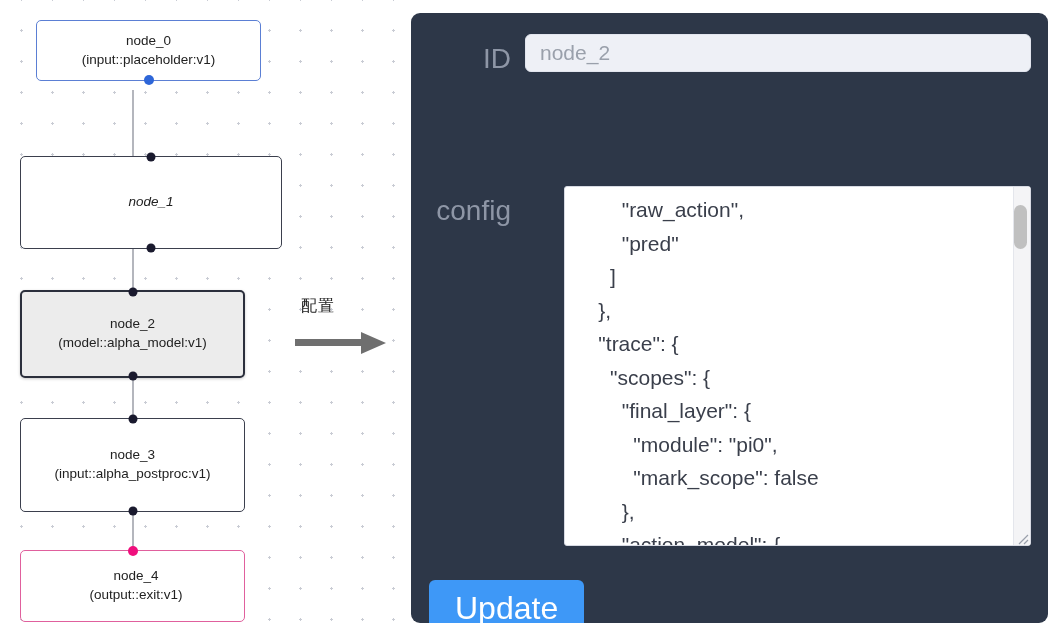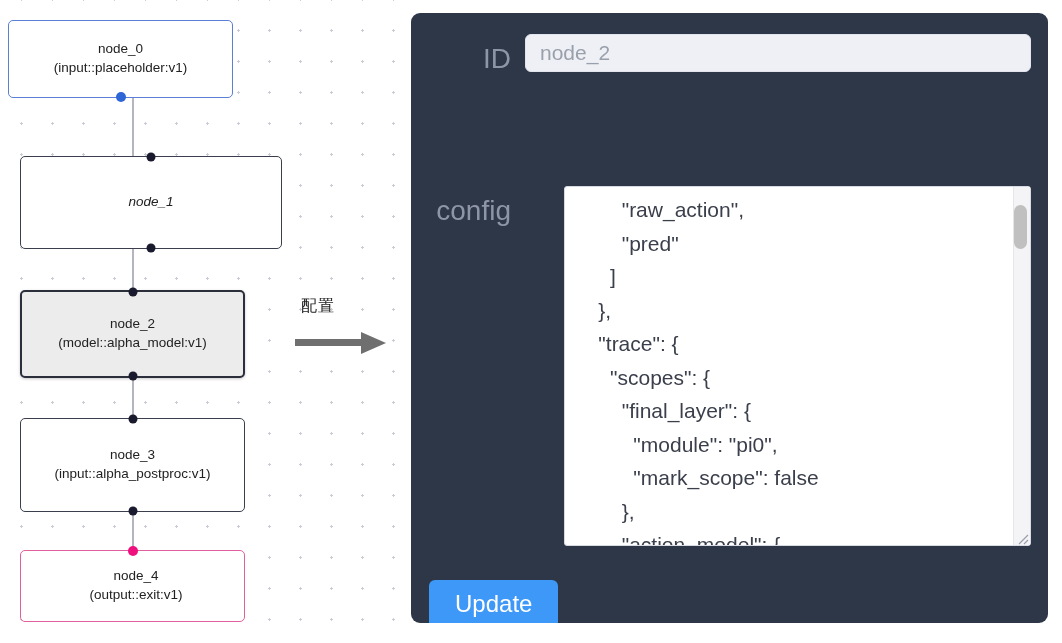--- a/index.html
+++ b/index.html
@@ -122,41 +122,41 @@
     width: 13px; height: 44px;
     background: #c0c0c0; border-radius: 7px;
   }
   .resize-grip { position: absolute; right: 2px; bottom: 1px; width: 15px; height: 15px; }
 
   .update-btn {
     position: absolute; left: 18px; top: 567px;
     background: #3e98f7;
     color: #ffffff;
     border: none; border-radius: 6px;
-    font-size: 24px;
+    font-size: 32px;
     font-family: "Liberation Sans", sans-serif;
     padding: 10px 26px 12px 26px;
     cursor: pointer;
   }
 </style>
 </head>
 <body>
 
 <div id="root">
 
   <div class="canvas">
 
     <svg class="edges">
       <line x1="133" y1="90" x2="133" y2="156" stroke="#b4b6bd" stroke-width="2"></line>
       <line x1="133" y1="249" x2="133" y2="290" stroke="#b4b6bd" stroke-width="2"></line>
       <line x1="133" y1="378" x2="133" y2="418" stroke="#b4b6bd" stroke-width="2"></line>
       <line x1="133" y1="512" x2="133" y2="550" stroke="#b4b6bd" stroke-width="2"></line>
     </svg>
 
-    <div class="node blue" style="left:8px; top:20px; width:225px; height:78px;">
+    <div class="node blue" style="left:36px; top:20px; width:225px; height:61px;">
       <span class="nid">node_0</span>
       <span class="ntype">(input::placeholder:v1)</span>
       <span class="handle blue" style="left:50%; top:100%;"></span>
     </div>
 
     <div class="node" style="left:20px; top:156px; width:262px; height:93px;font-style:italic;">
       <span class="nid">node_1</span>
       <span class="handle" style="left:50%; top:0%;"></span>
       <span class="handle" style="left:50%; top:100%;"></span>
     </div>

